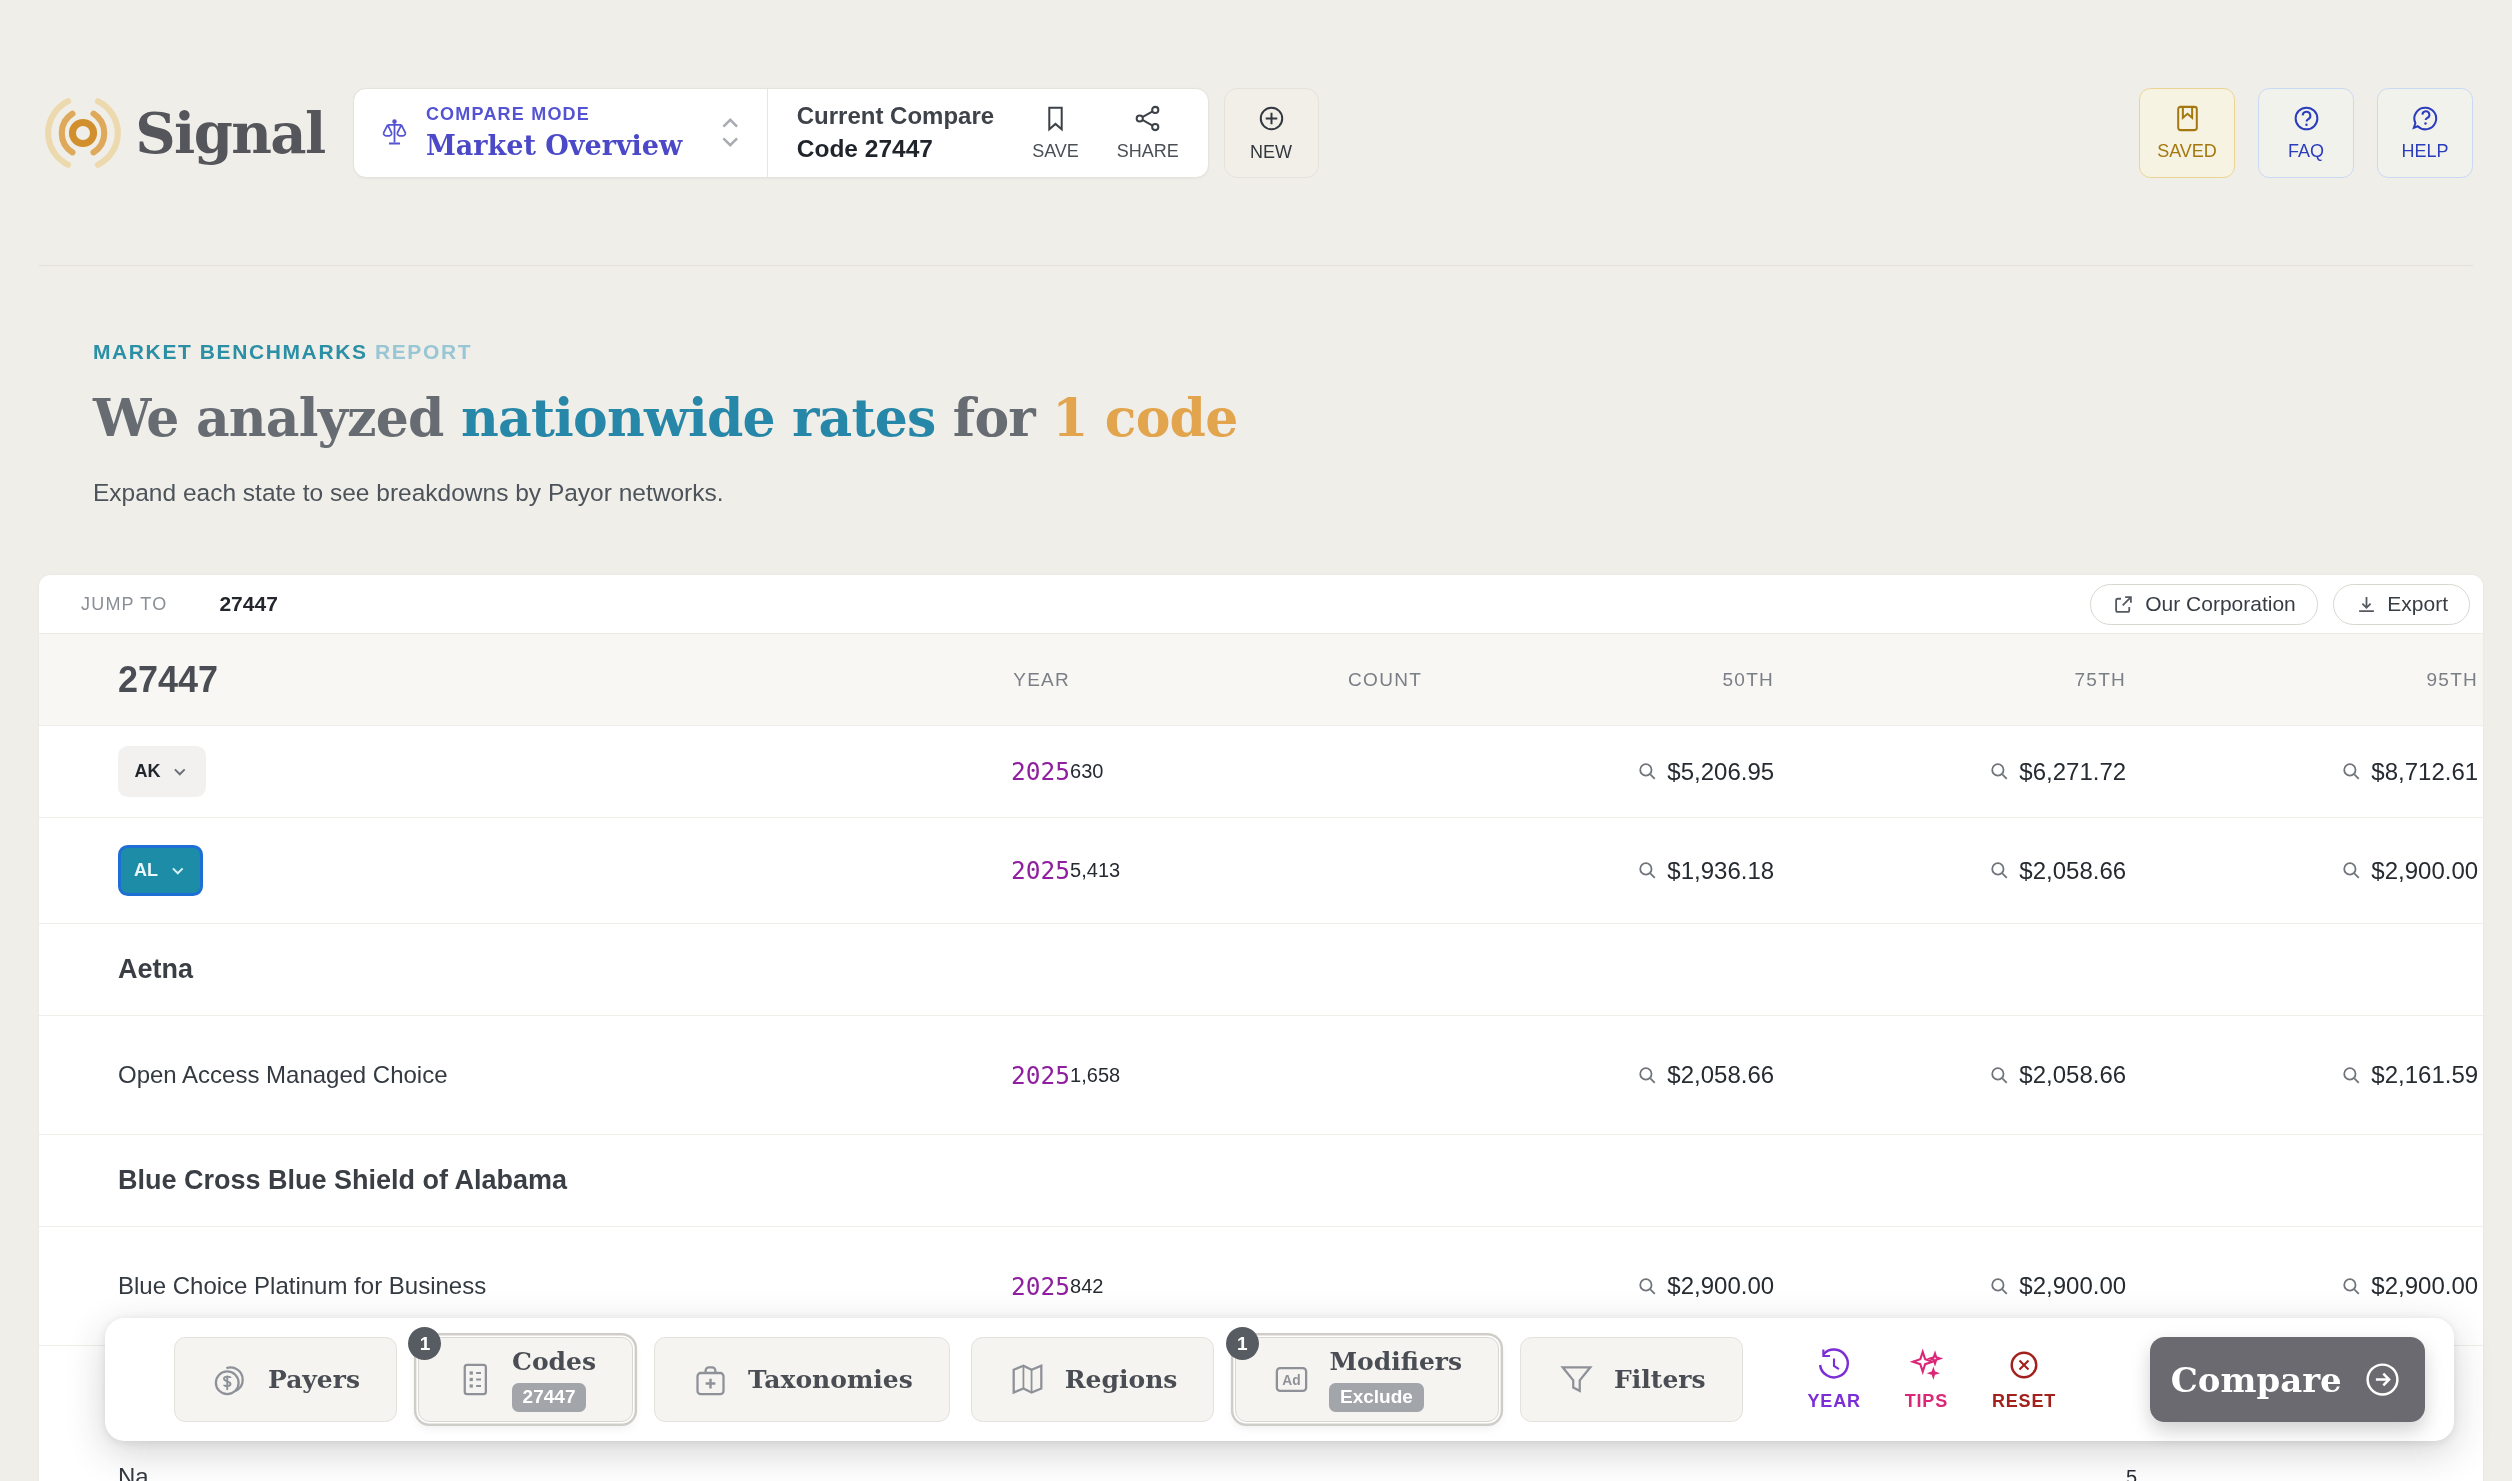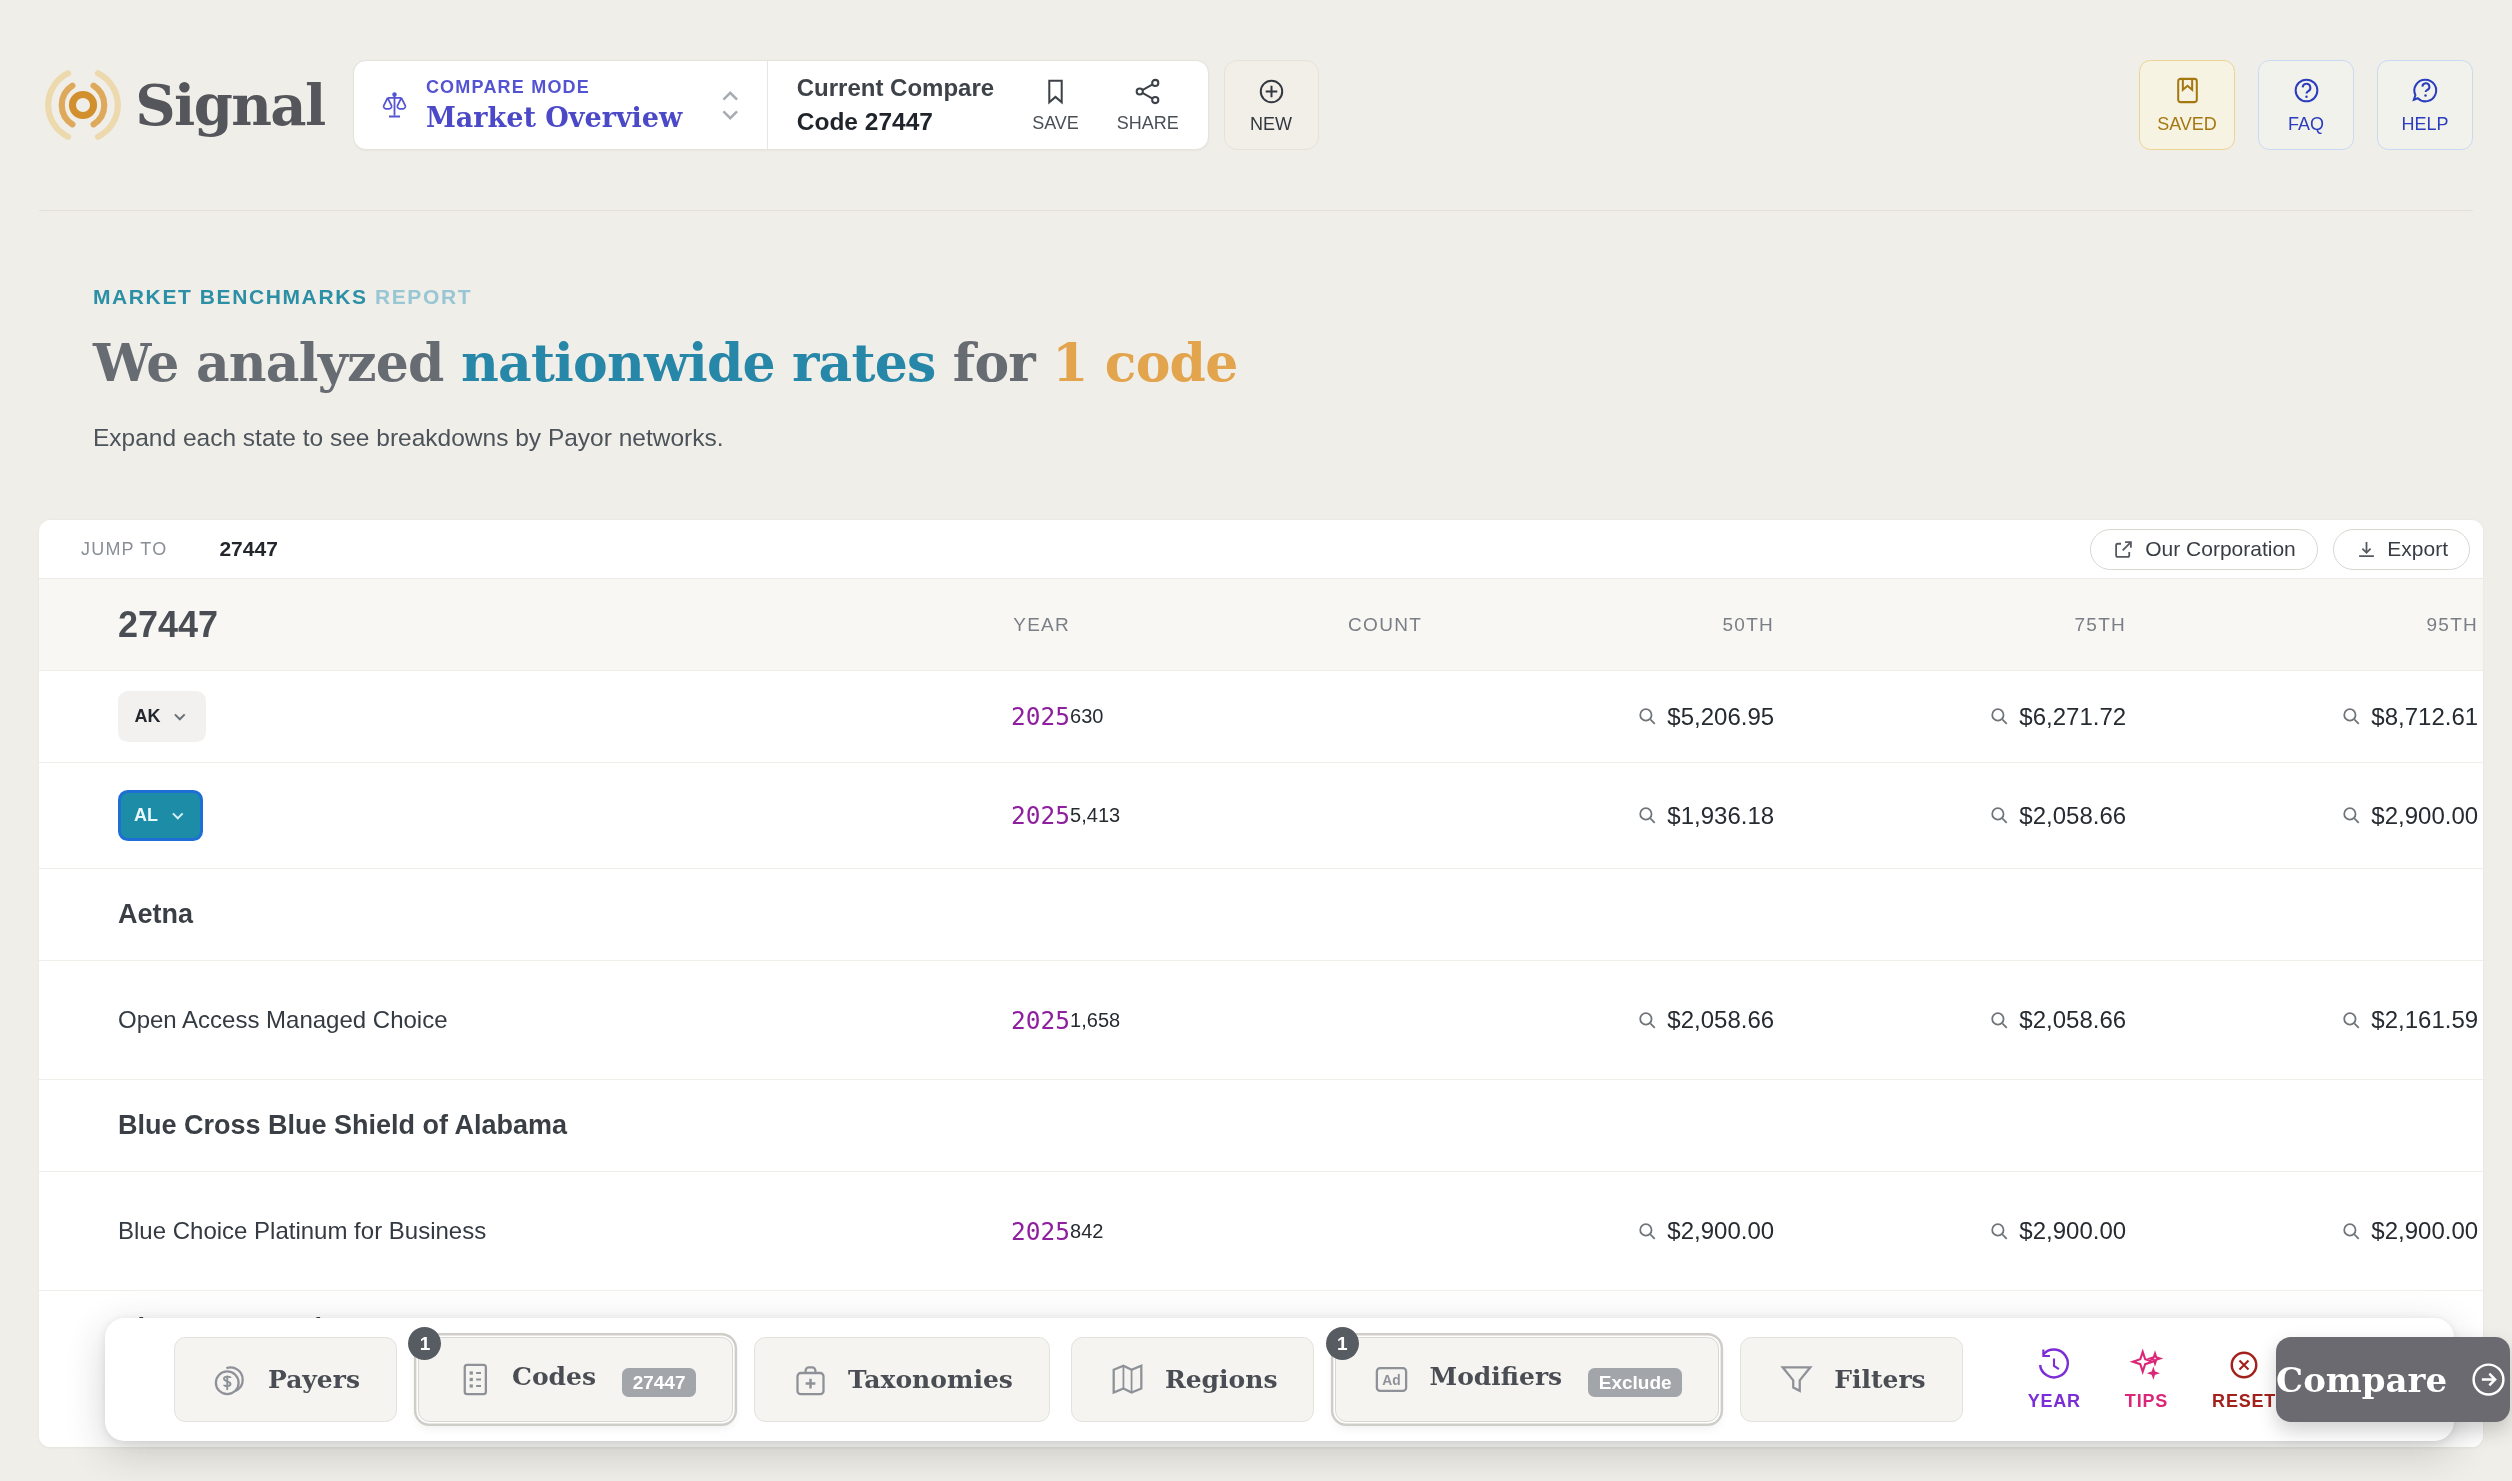--- a/index.html
+++ b/index.html
@@ -1,21 +1,21 @@
 <!DOCTYPE html>
 <html style="font-size:13px"><head>
 <meta charset="utf-8">
 <style>
   * { margin:0; padding:0; box-sizing:border-box; }
   html,body { width:2512px; height:1482px; overflow:hidden; background:#F0EEE8;
               font-family:"Liberation Sans", sans-serif; color:#262B31; }
   .serif { font-family:"DejaVu Serif", serif; }
 
   
-  .header { height:211px; margin:0 39px; border-bottom:0.8px solid #E3E0D8;
+  .header { height:266px; margin:0 39px; border-bottom:0.8px solid #E3E0D8;
             display:flex; align-items:center; gap:0; }
   .logo { display:flex; align-items:center; gap:8.2px; }
   .brand { font-family:"DejaVu Serif", serif; font-size:56px; font-weight:bold;
            color:#54565B; letter-spacing:-1.6px; }
   .cc-card { margin-left:28px; height:90px; background:#fff; border:0.8px solid #E5E3DC;
              border-radius:13px; display:flex; align-items:stretch;
              box-shadow:0 0.8px 1.6px rgba(0,0,0,.04); }
   .cm-section { display:flex; align-items:center; gap:14.7px; padding:0 24.5px; cursor:pointer; }
   .cm-label { font-size:18px; font-weight:bold; letter-spacing:1.2px; color:#5453D2; }
   .cm-value { font-family:"DejaVu Serif", serif; font-size:27px; font-weight:bold;
@@ -95,21 +95,21 @@
   .pbtn { height:85px; border-radius:11.4px; background:#F5F4F1; border:0.8px solid #E3E1DB;
           display:flex; align-items:center; gap:18px; padding:0 36px; position:relative;
           font-family:"DejaVu Serif", serif; font-size:25px; font-weight:bold; color:#4A4E54;
           margin-right:21px; cursor:pointer; }
   .pbtn svg { color:#8E9298; flex:none; }
   .pbtn.active { box-shadow:0 0 0 1.6px #fff, 0 0 0 4.1px #CFCDC7, 0 4.9px 11.4px rgba(0,0,0,.08);
                  border-color:#D8D6D0; }
   .badge1 { position:absolute; top:-10.6px; left:-10.6px; width:33px; height:33px; border-radius:50%;
             background:#575C63; color:#fff; font:bold 19px "Liberation Sans",sans-serif;
             display:flex; align-items:center; justify-content:center; }
-  .txtcol { display:flex; flex-direction:row; align-items:flex-start;gap:26px; }
+  .txtcol { display:flex; flex-direction:column; align-items:flex-start; }
   .subbadge { background:#A2A6AB; color:#fff; font:bold 19px "Liberation Sans",sans-serif;
               border-radius:6.5px; padding:3.3px 10.6px; margin-top:6.5px; }
   .actions { display:flex; gap:44px; margin-left:44px; align-items:center; }
   .act { display:flex; flex-direction:column; align-items:center; gap:8.2px; background:none;
          border:none; font:600 18px "Liberation Sans",sans-serif; letter-spacing:0.8px; cursor:pointer; }
   .act.year { color:#7C2ED6; } .act.tips { color:#DB2777; } .act.reset { color:#A3211C; }
   .compare-btn { margin-left:auto; width:275px; height:85px; background:#6A6A70; border:none;
                  border-radius:14.7px; color:#fff; font-family:"DejaVu Serif", serif; font-size:34px;
                  font-weight:bold; display:flex; align-items:center; justify-content:center;
                  gap:19.6px; cursor:pointer; box-shadow:0 8.2px 19.6px rgba(0,0,0,.18); }

